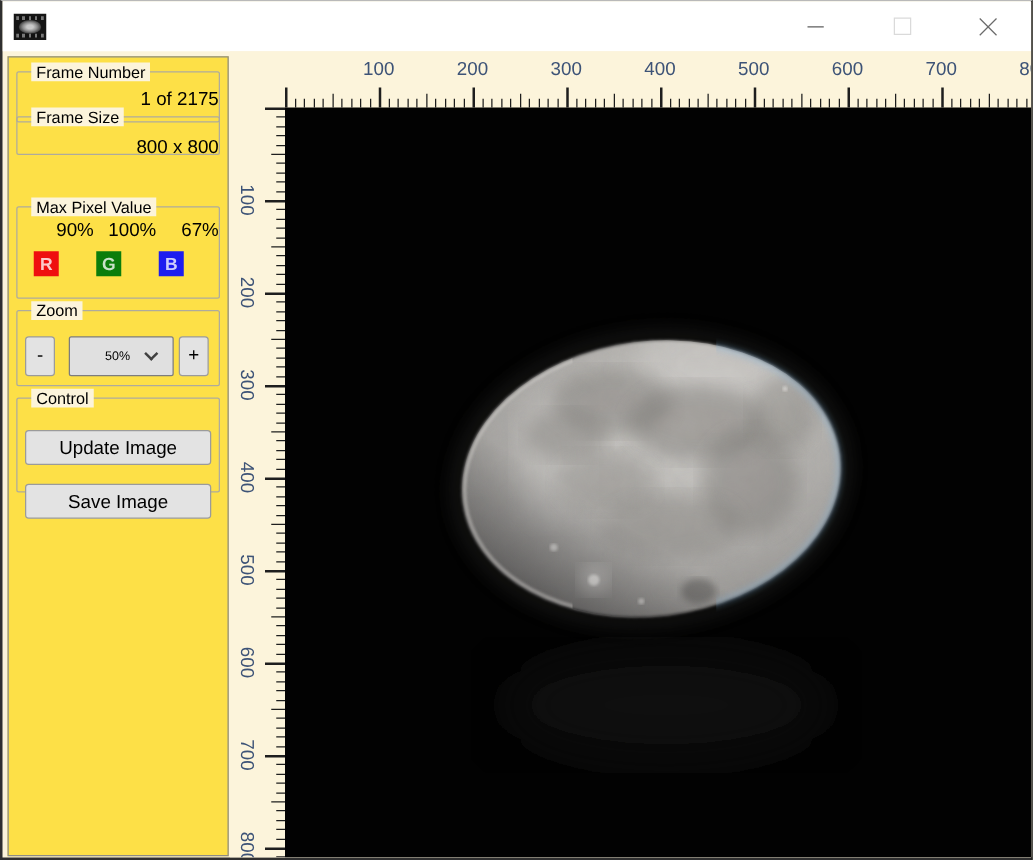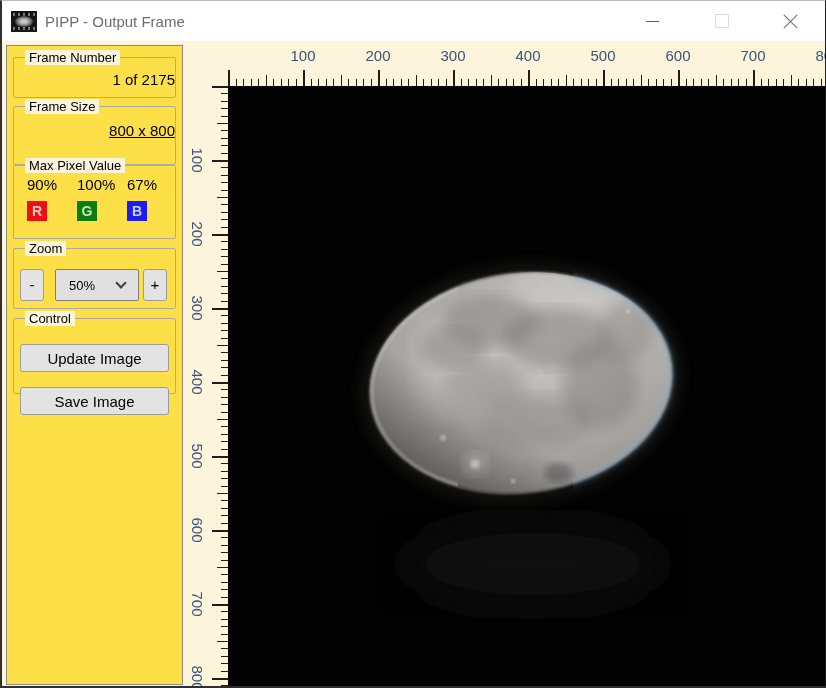--- a/index.html
+++ b/index.html
@@ -28,39 +28,39 @@
   .ic-max{width:14px;height:14px;border:1px solid #dadada;}
   .ic-close{position:relative;width:17px;height:17px;}
   .ic-close::before,.ic-close::after{content:"";position:absolute;left:-1px;top:8px;width:19px;height:1px;background:#6b6b6b;}
   .ic-close::before{transform:rotate(45deg);}
   .ic-close::after{transform:rotate(-45deg);}
   
   .sidebar{position:absolute;left:4px;top:44px;width:177px;height:640px;background:#fde047;border:1px solid #8c8c85;}
   .gb{position:absolute;left:6px;width:163px;border:1px solid #aeab9d;border-radius:2px;}
   .gb-label{position:absolute;top:-8px;left:11px;padding:0 4px;background:#fcf4db;font-size:13px;line-height:15px;color:#000;white-space:nowrap;}
   #gb-frame-number{top:11px;height:41px;}
-  #gb-frame-size{top:60px;height:59px;text-decoration:underline;}
+  #gb-frame-size{top:47px;height:31px;}
   #gb-max-pixel{top:119px;height:74px;}
   #gb-zoom{top:202px;height:61px;}
   #gb-control{top:272px;height:76px;}
   .gb-value{padding:15px 0 0 13px;font-size:15px;text-align:right;}
   #gb-frame-number .gb-value{padding-top:13px;}
   .chan-row{display:flex;padding:10px 0 0 11px;}
   .chan-col{width:52px;}
-  .chan-pct{font-size:15px;padding-left:2px;}
+  .chan-pct{font-size:15px;padding-left:2px;text-align:right;}
   .chan-box{margin-top:8px;margin-left:2px;width:20px;height:20px;display:flex;align-items:center;justify-content:center;
     font-size:14px;font-weight:bold;color:rgba(255,255,255,0.78);}
   
   .zoom-btn{position:absolute;top:20px;width:24px;height:32px;background:#e3e3e3;border:1px solid #9b9b9b;border-radius:3px;
     font-size:15px;display:flex;align-items:center;justify-content:center;padding-bottom:2px;}
   #zoom-minus{left:6px;}
   #zoom-plus{left:129px;}
   .zoom-combo{position:absolute;left:41px;top:20px;width:84px;height:32px;background:#e0e0e0;border:1px solid #7d7d7d;border-radius:2px;
     display:flex;align-items:center;}
-  .zoom-combo .val{font-size:13px;margin-left:13px;flex:1;}
+  .zoom-combo .val{font-size:10px;margin-left:28px;flex:1;}
   .chev{width:8px;height:8px;border-right:2px solid #404040;border-bottom:2px solid #404040;transform:rotate(45deg);margin-right:13px;margin-top:-4px;}
   .ctl-btn{position:absolute;left:6px;width:149px;height:28px;background:#e3e3e3;border:1px solid #9b9b9b;border-radius:3px;
     font-size:15px;display:flex;align-items:center;justify-content:center;}
   #btn-update{top:25px;}
   #btn-save{top:68px;}
   
   .main{position:absolute;left:182px;top:40px;right:0;bottom:0;background:#fcf4db;overflow:hidden;}
   .ruler-top{position:absolute;left:44px;top:0;width:600px;height:45px;overflow:visible;}
   .ruler-left{position:absolute;left:0;top:45px;width:44px;height:603px;overflow:visible;}
   .h-tick{position:absolute;bottom:0;width:1px;background:#1e1e1e;}
@@ -73,21 +73,20 @@
 </style>
 </head>
 <body>
 
 <div class="window">
 
   <div class="titlebar">
     <div class="app-icon">
         <div class="lens"></div>
       </div>
-    <div class="title-text">PIPP - Output Frame</div>
     <div class="win-controls">
       <div class="win-btn">
           <span class="ic-min"></span>
         </div>
       <div class="win-btn">
           <span class="ic-max"></span>
         </div>
       <div class="win-btn">
           <span class="ic-close"></span>
         </div>

